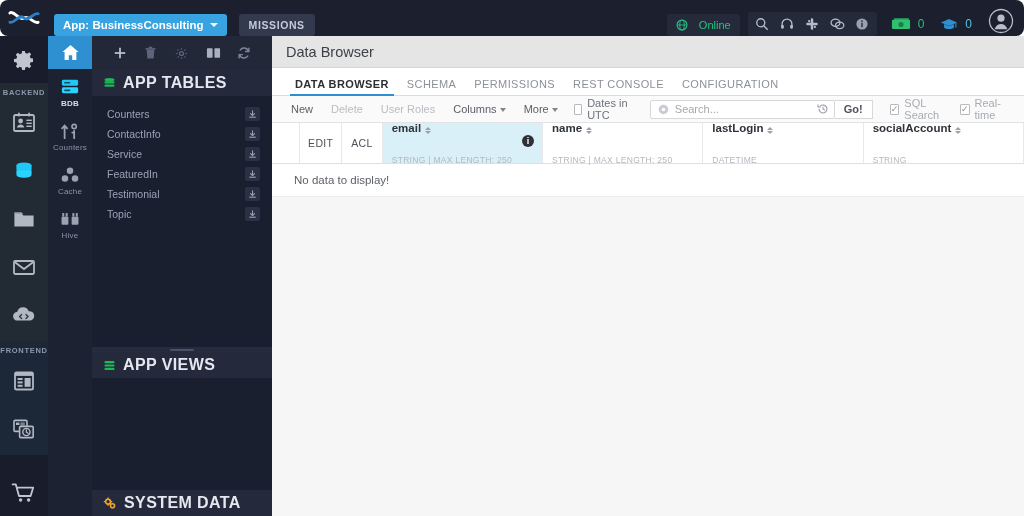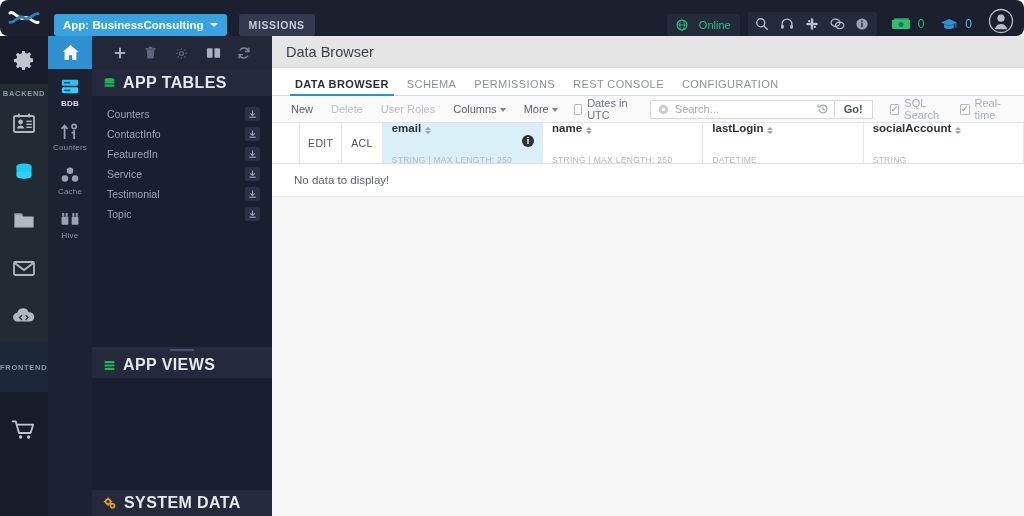--- a/index.html
+++ b/index.html
@@ -44,21 +44,21 @@
   .avatar-btn { width: 30px; height: 30px; margin: 0 8px 0 6px; cursor: pointer; }
 
   
   .body-row { flex: 1 1 auto; display: flex; min-height: 0; }
 
   
   .nav1 { width: 48px; background: #181c2b; display: flex; flex-direction: column; align-items: flex-end; flex: 0 0 48px; }
   .nav1-item { width: 48px; height: 48px; display: flex; align-items: center; justify-content: center; cursor: pointer; }
   .nav1-label { font-size: 7.5px; color: #8f98ab; letter-spacing: .7px; padding: 5px 0 2px; font-weight: bold; }
   .group-backend { background: #222a33; width: 48px; display: flex; flex-direction: column; align-items: center; padding-bottom: 2px; }
-  .group-frontend { background: #1c2738; width: 48px; display: flex; align-items: center; padding-bottom: 2px; }
+  .group-frontend { background: #1c2738; width: 48px; display: flex; flex-direction: column; align-items: center; padding-bottom: 2px; }
 
   
   .nav2 { width: 44px; background: #1d2233; display: flex; flex-direction: column; align-items: center; flex: 0 0 44px; }
   .home-btn { width: 44px; height: 33px; background: #2e8fd1; display: flex; align-items: center; justify-content: center; cursor: pointer; }
   .nav2-item { width: 44px; padding: 9px 0 5px; display: flex; flex-direction: column; align-items: center; gap: 3px; cursor: pointer; }
   .nav2-text { font-size: 8px; color: #8a93a6; letter-spacing: .2px; }
   .nav2-item.active .nav2-text { color: #d8dde6; font-weight: bold; }
 
   
   .panel { width: 180px; background: #1a1f30; flex: 0 0 180px; display: flex; flex-direction: column; position: relative; }
@@ -417,30 +417,30 @@
         <div class="table-row">
           <span class="table-name">ContactInfo</span>
           <span class="dl-btn">
               <svg width="9" height="9" viewBox="0 0 10 10">
                 <path d="M5 .8v5M2.8 4l2.2 2.2L7.2 4" fill="none" stroke="#9aa2b2" stroke-width="1.2" stroke-linecap="round" stroke-linejoin="round"></path>
                 <rect x="1.4" y="7.4" width="7.2" height="1.2" fill="#9aa2b2"></rect>
               </svg>
             </span>
         </div>
         <div class="table-row">
-          <span class="table-name">FeaturedIn</span>
+          <span class="table-name">Service</span>
           <span class="dl-btn">
               <svg width="9" height="9" viewBox="0 0 10 10">
                 <path d="M5 .8v5M2.8 4l2.2 2.2L7.2 4" fill="none" stroke="#9aa2b2" stroke-width="1.2" stroke-linecap="round" stroke-linejoin="round"></path>
                 <rect x="1.4" y="7.4" width="7.2" height="1.2" fill="#9aa2b2"></rect>
               </svg>
             </span>
         </div>
         <div class="table-row">
-          <span class="table-name">Service</span>
+          <span class="table-name">FeaturedIn</span>
           <span class="dl-btn">
               <svg width="9" height="9" viewBox="0 0 10 10">
                 <path d="M5 .8v5M2.8 4l2.2 2.2L7.2 4" fill="none" stroke="#9aa2b2" stroke-width="1.2" stroke-linecap="round" stroke-linejoin="round"></path>
                 <rect x="1.4" y="7.4" width="7.2" height="1.2" fill="#9aa2b2"></rect>
               </svg>
             </span>
         </div>
         <div class="table-row">
           <span class="table-name">Testimonial</span>
           <span class="dl-btn">

